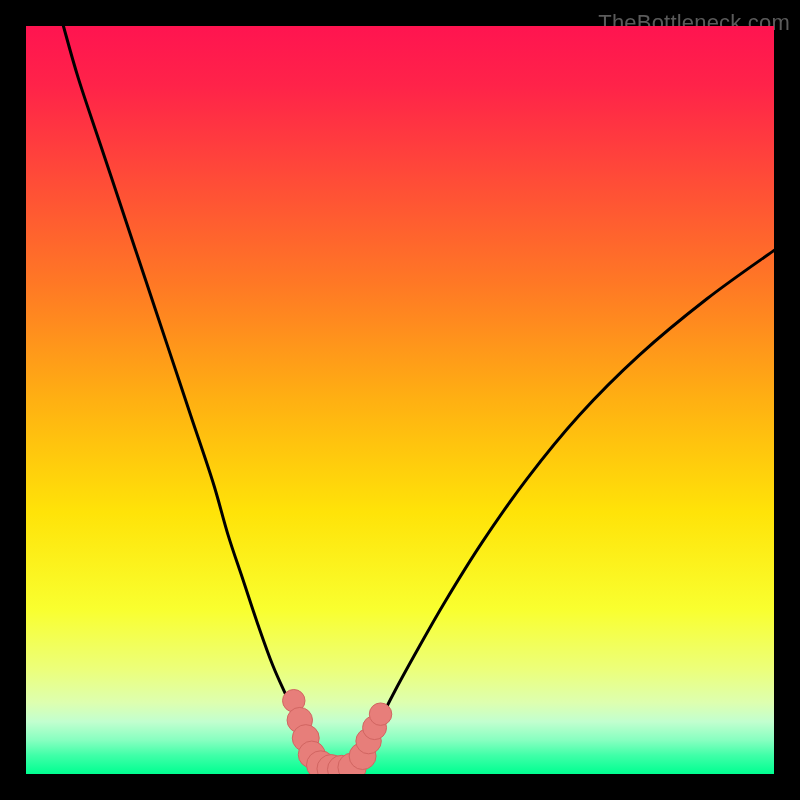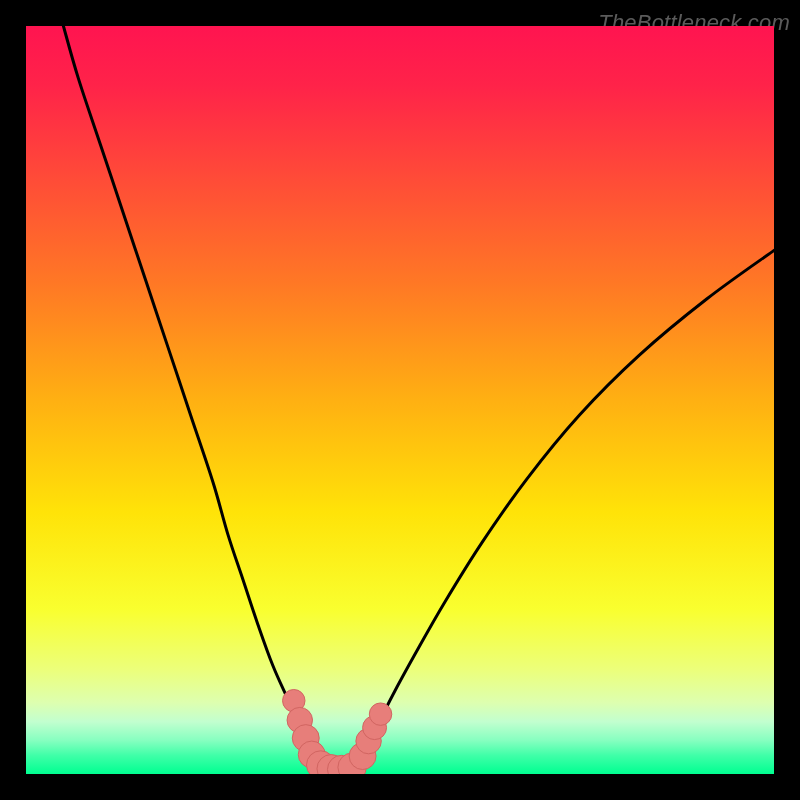--- a/index.html
+++ b/index.html
@@ -25,21 +25,20 @@
     height: 748px;
   }
   .watermark {
     position: absolute;
     top: 10px;
     right: 10px;
     font-size: 22px;
     font-weight: 500;
     color: #5b5b5b;
     letter-spacing: 0.2px;
-    font-style: italic;
   }
   svg { display: block; }
 </style>
 </head>
 <body>
 
 <div class="frame">
   <div class="watermark">TheBottleneck.com</div>
   <div class="plot-wrap">
     <svg id="chart-svg" width="748" height="748" viewBox="0 0 748 748">

